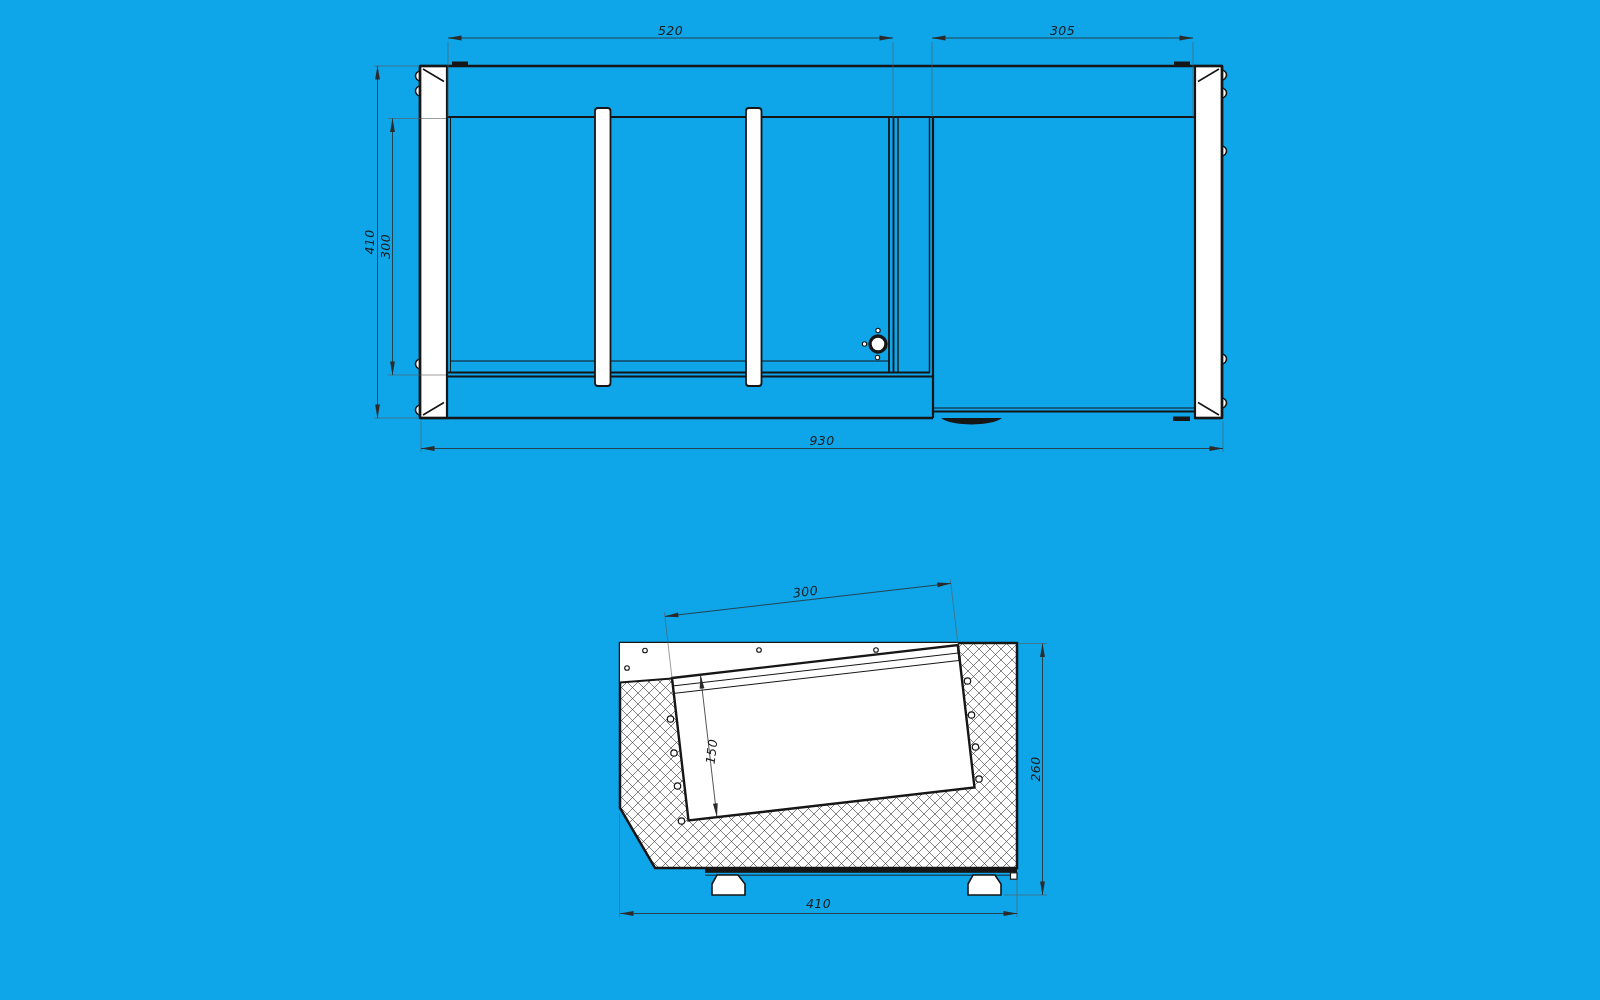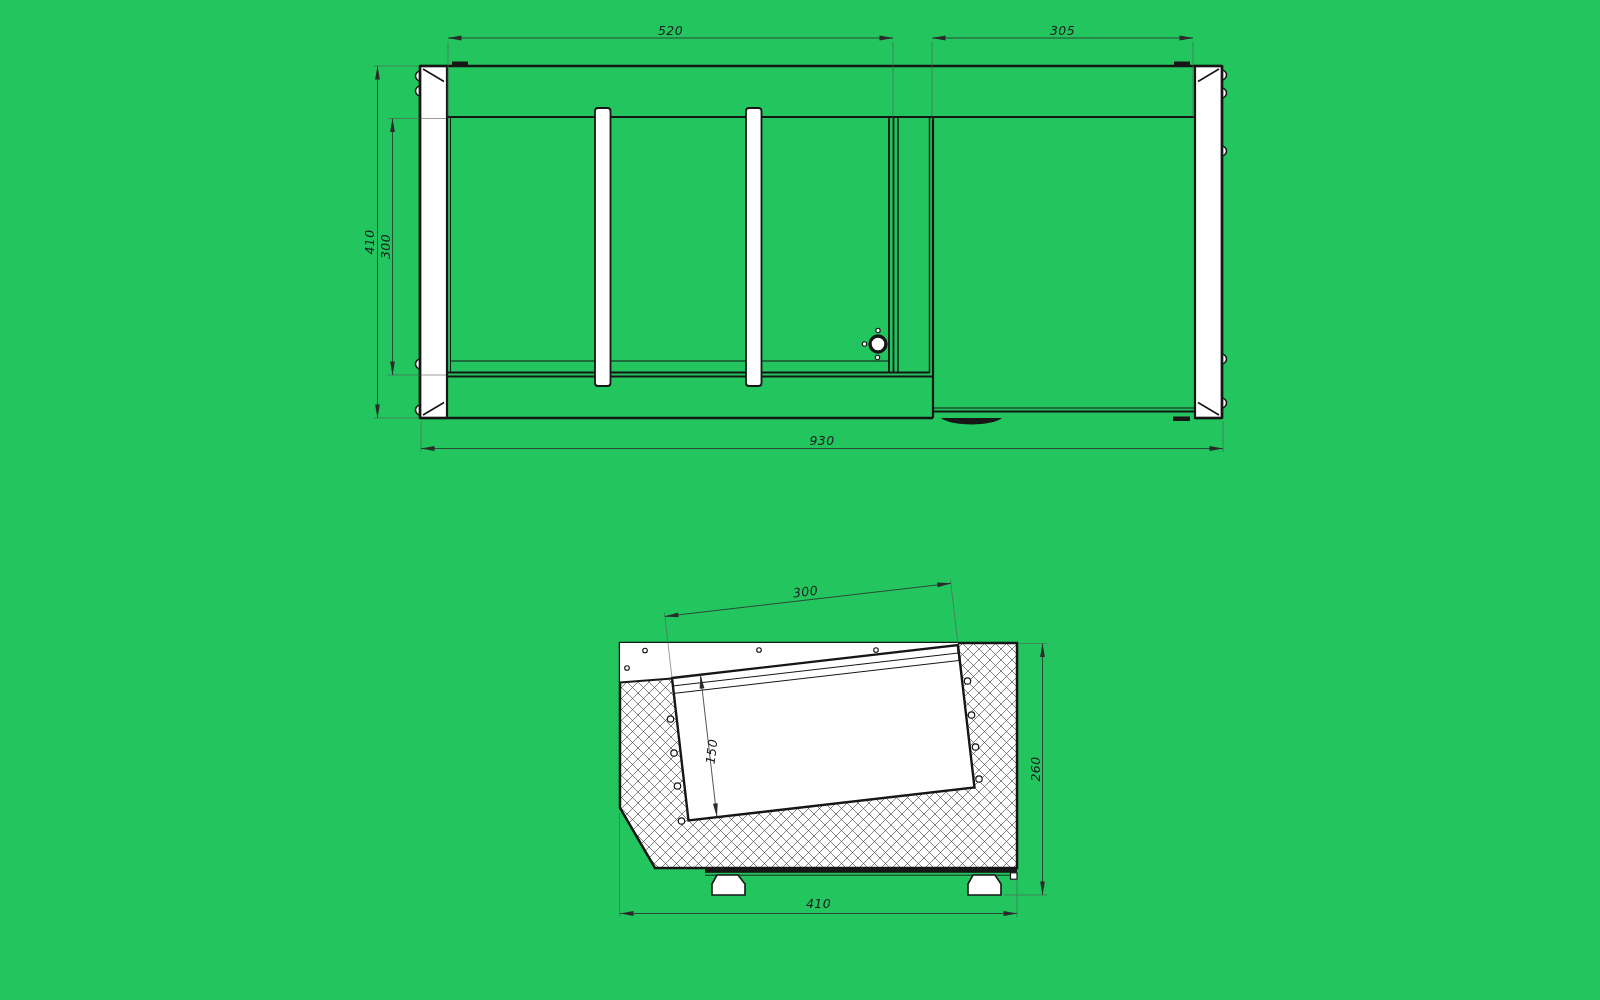--- a/index.html
+++ b/index.html
@@ -1,16 +1,16 @@
 <!DOCTYPE html>
 <html><head>
 <meta charset="utf-8">
 <style>
   html,body{margin:0;padding:0;background:#ffffff;}
-  .stage{position:relative;width:1600px;height:1000px;background:#22c55e;overflow:hidden;text-align:right;}
+  .stage{position:relative;width:1600px;height:1000px;background:#0ea5e9;overflow:hidden;text-align:right;}
   svg{display:block;}
   .ol{stroke:#161616;fill:none;stroke-linecap:butt;}
   .w26{stroke-width:2.6}.w24{stroke-width:2.4}.w22{stroke-width:2.2}.w2{stroke-width:2}
   .w18{stroke-width:1.8}.w16{stroke-width:1.6}.w14{stroke-width:1.4}.w12{stroke-width:1.2}
   .w11{stroke-width:1.1}.w1{stroke-width:1}.w09{stroke-width:0.9}
   .fw{fill:#ffffff;}
   .dark{fill:#161616;stroke:none;}
   .dim{stroke:#2b2b2b;stroke-width:0.8;fill:none;}
   .ext{stroke:#5a5a5a;stroke-width:0.6;fill:none;}
   .dtx{font-family:"DejaVu Sans",sans-serif;font-style:italic;font-size:12.5px;

